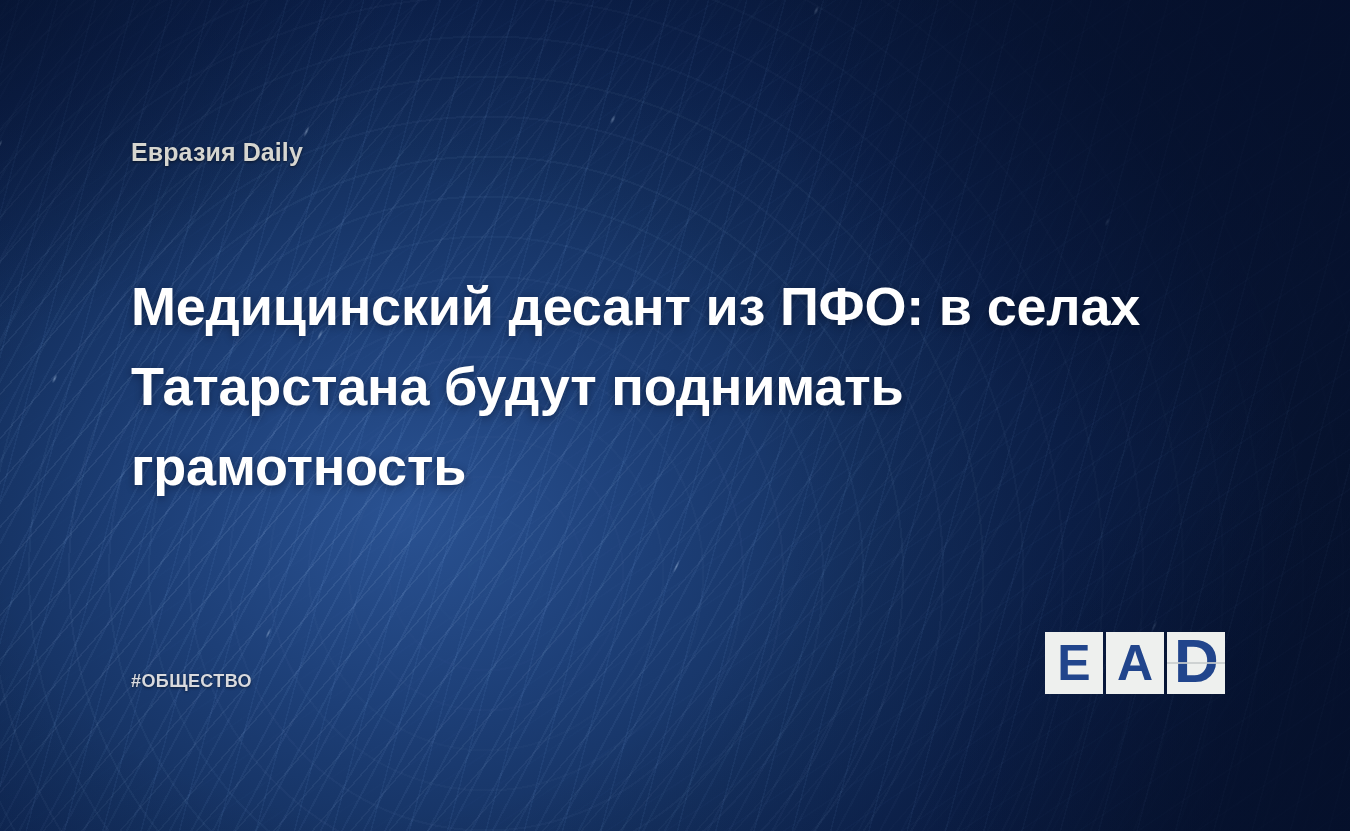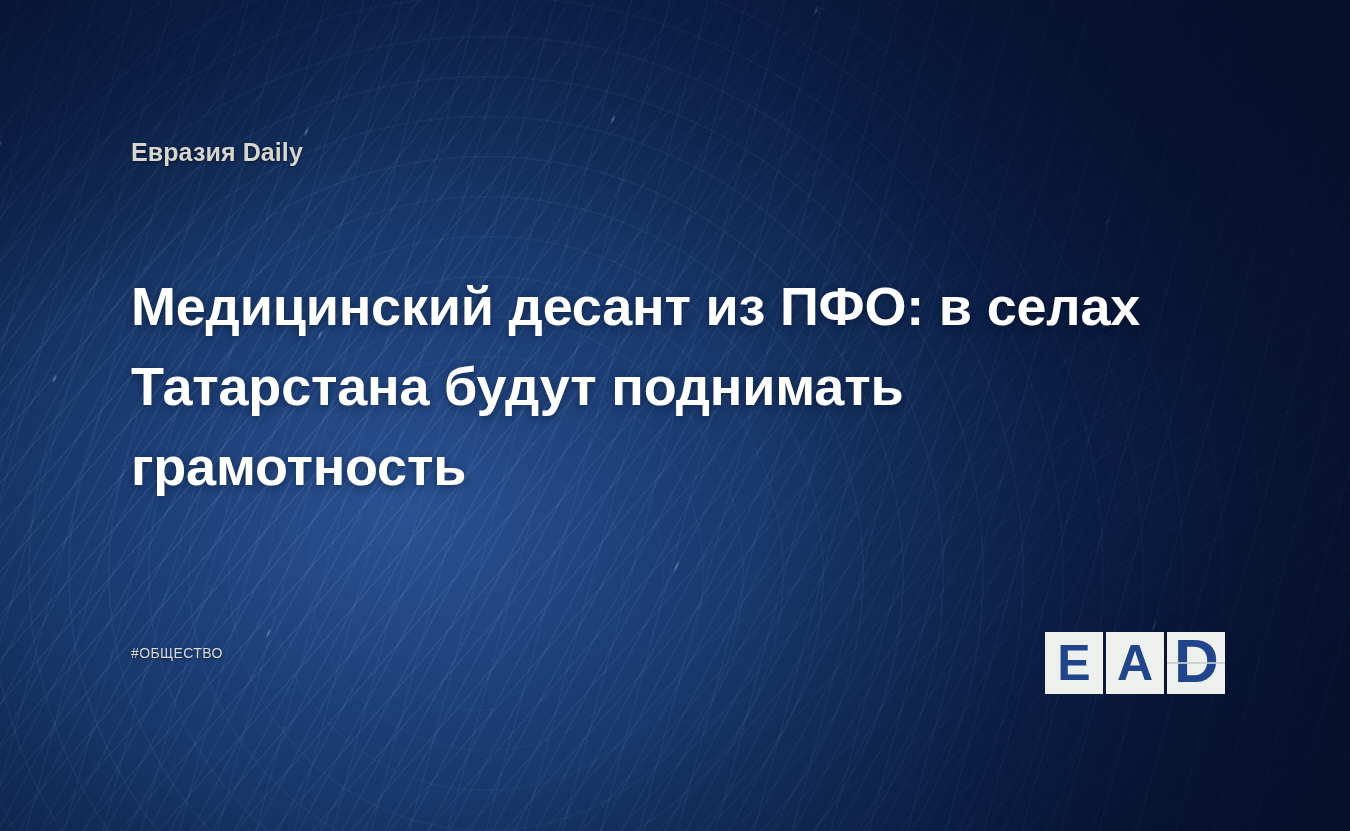--- a/index.html
+++ b/index.html
@@ -128,23 +128,23 @@
     font-weight: bold;
     line-height: 80px;
     color: #ffffff;
     letter-spacing: -0.2px;
     text-shadow: 0 2px 8px rgba(2,10,28,.45);
   }
 
   .tag {
     position:absolute;
     left: 131px;
-    top: 645px;
-    font-size: 14px;
-    font-weight: normal;
+    top: 671px;
+    font-size: 18px;
+    font-weight: bold;
     letter-spacing: .4px;
     color: #d9dade;
     text-shadow: 0 1px 3px rgba(0,0,0,.5);
     white-space: nowrap;
   }
 
   
   .logo {
     position:absolute;
     left: 1045px;

